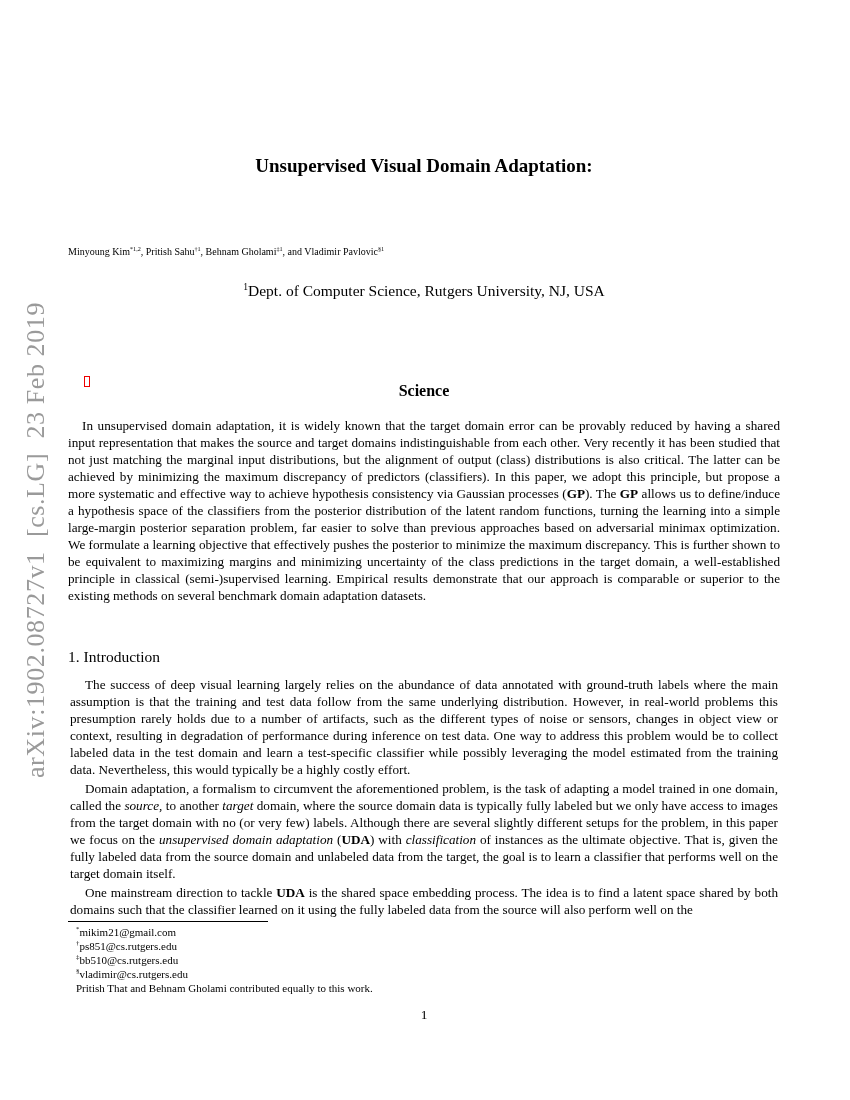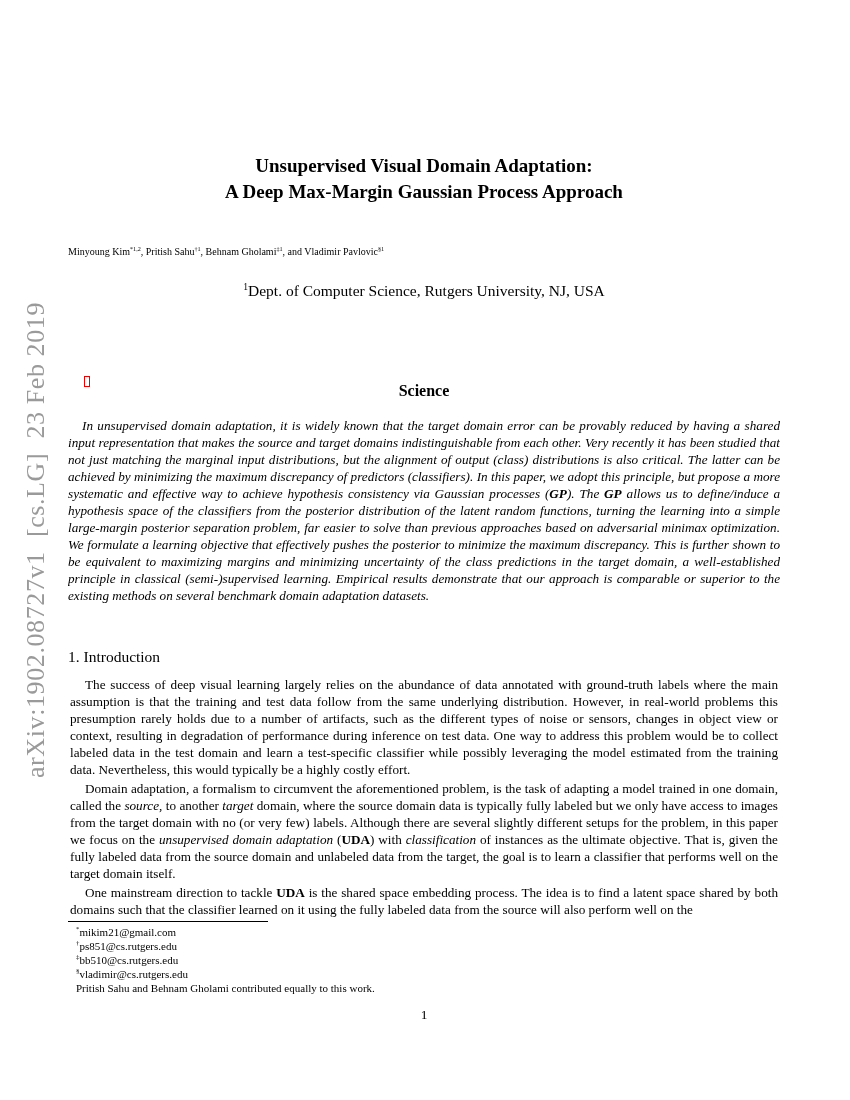--- a/index.html
+++ b/index.html
@@ -17,21 +17,21 @@
   .tline { display:block; }
   .authors { position:absolute; top:246px; left:68px; width:712px;
     text-align:left; font-size:10px; }
   .affils { position:absolute; top:281px; left:68px; width:712px;
     text-align:center; font-size:15.5px; line-height:20px; }
   .linkbox { position:absolute; left:84px; top:376px; width:4px; height:9px;
     border:1.5px solid #ee0000; }
   .abs-head { position:absolute; top:382px; left:68px; width:712px;
     text-align:center; font-weight:bold; font-size:16px; }
   .abs-body { position:absolute; top:417px; left:68px; width:712px;
-    font-style:italic; font-size:13.2px; line-height:17px; text-align:justify;
+    font-size:13.2px; line-height:17px; text-align:justify;
     text-indent:14px; height:210px; overflow:hidden; }
   .sec-head { position:absolute; top:648px; left:68px;
     font-size:15.5px; font-weight:normal; }
   .body-text { position:absolute; top:674px; left:68px; width:712px;
     font-size:13.2px; line-height:17px; text-align:justify;
     height:244px; overflow:hidden; }
   .body-text p { margin:2px; text-indent:15px; }
   .fn-rule { position:absolute; top:921px; left:68px; width:200px;
     border-top:1.2px solid #000000; }
   .footnotes { position:absolute; top:925px; left:68px; width:712px;
@@ -43,21 +43,20 @@
 </style>
 </head>
 <body>
 
 <div class="page">
 
   <div class="watermark">arXiv:1902.08727v1  [cs.LG]  23 Feb 2019</div>
 
   <h1 class="title">
     <span class="tline">Unsupervised Visual Domain Adaptation:</span>
-    <span class="tline">A Deep Max-Margin Gaussian Process Approach</span>
   </h1>
 
   <div class="authors">Minyoung Kim<sup>*1,2</sup>, Pritish Sahu<sup>†1</sup>, Behnam Gholami<sup>‡1</sup>, and Vladimir Pavlovic<sup>§1</sup></div>
 
   <div class="affils">
     <div><sup>1</sup>Dept. of Computer Science, Rutgers University, NJ, USA</div>
   </div>
 
   <span class="linkbox"></span>
 
@@ -73,18 +72,18 @@
     <p>One mainstream direction to tackle <span style="font-weight: bold;">UDA</span> is the shared space embedding process.  The idea is to find a latent space shared by both domains such that the classifier learned on it using the fully labeled data from the source will also perform well on the</p>
   </div>
 
   <div class="fn-rule"></div>
 
   <div class="footnotes">
     <div class="fn"><sup>*</sup>mikim21@gmail.com</div>
     <div class="fn"><sup>†</sup>ps851@cs.rutgers.edu</div>
     <div class="fn"><sup>‡</sup>bb510@cs.rutgers.edu</div>
     <div class="fn"><sup>§</sup>vladimir@cs.rutgers.edu</div>
-    <div class="fn">Pritish Sahu and Behnam Gholami contributed equally to this work.</div>
+    <div class="fn">Pritish That and Behnam Gholami contributed equally to this work.</div>
   </div>
 
   <div class="page-number">1</div>
 
 </div>
 
 </body></html>

